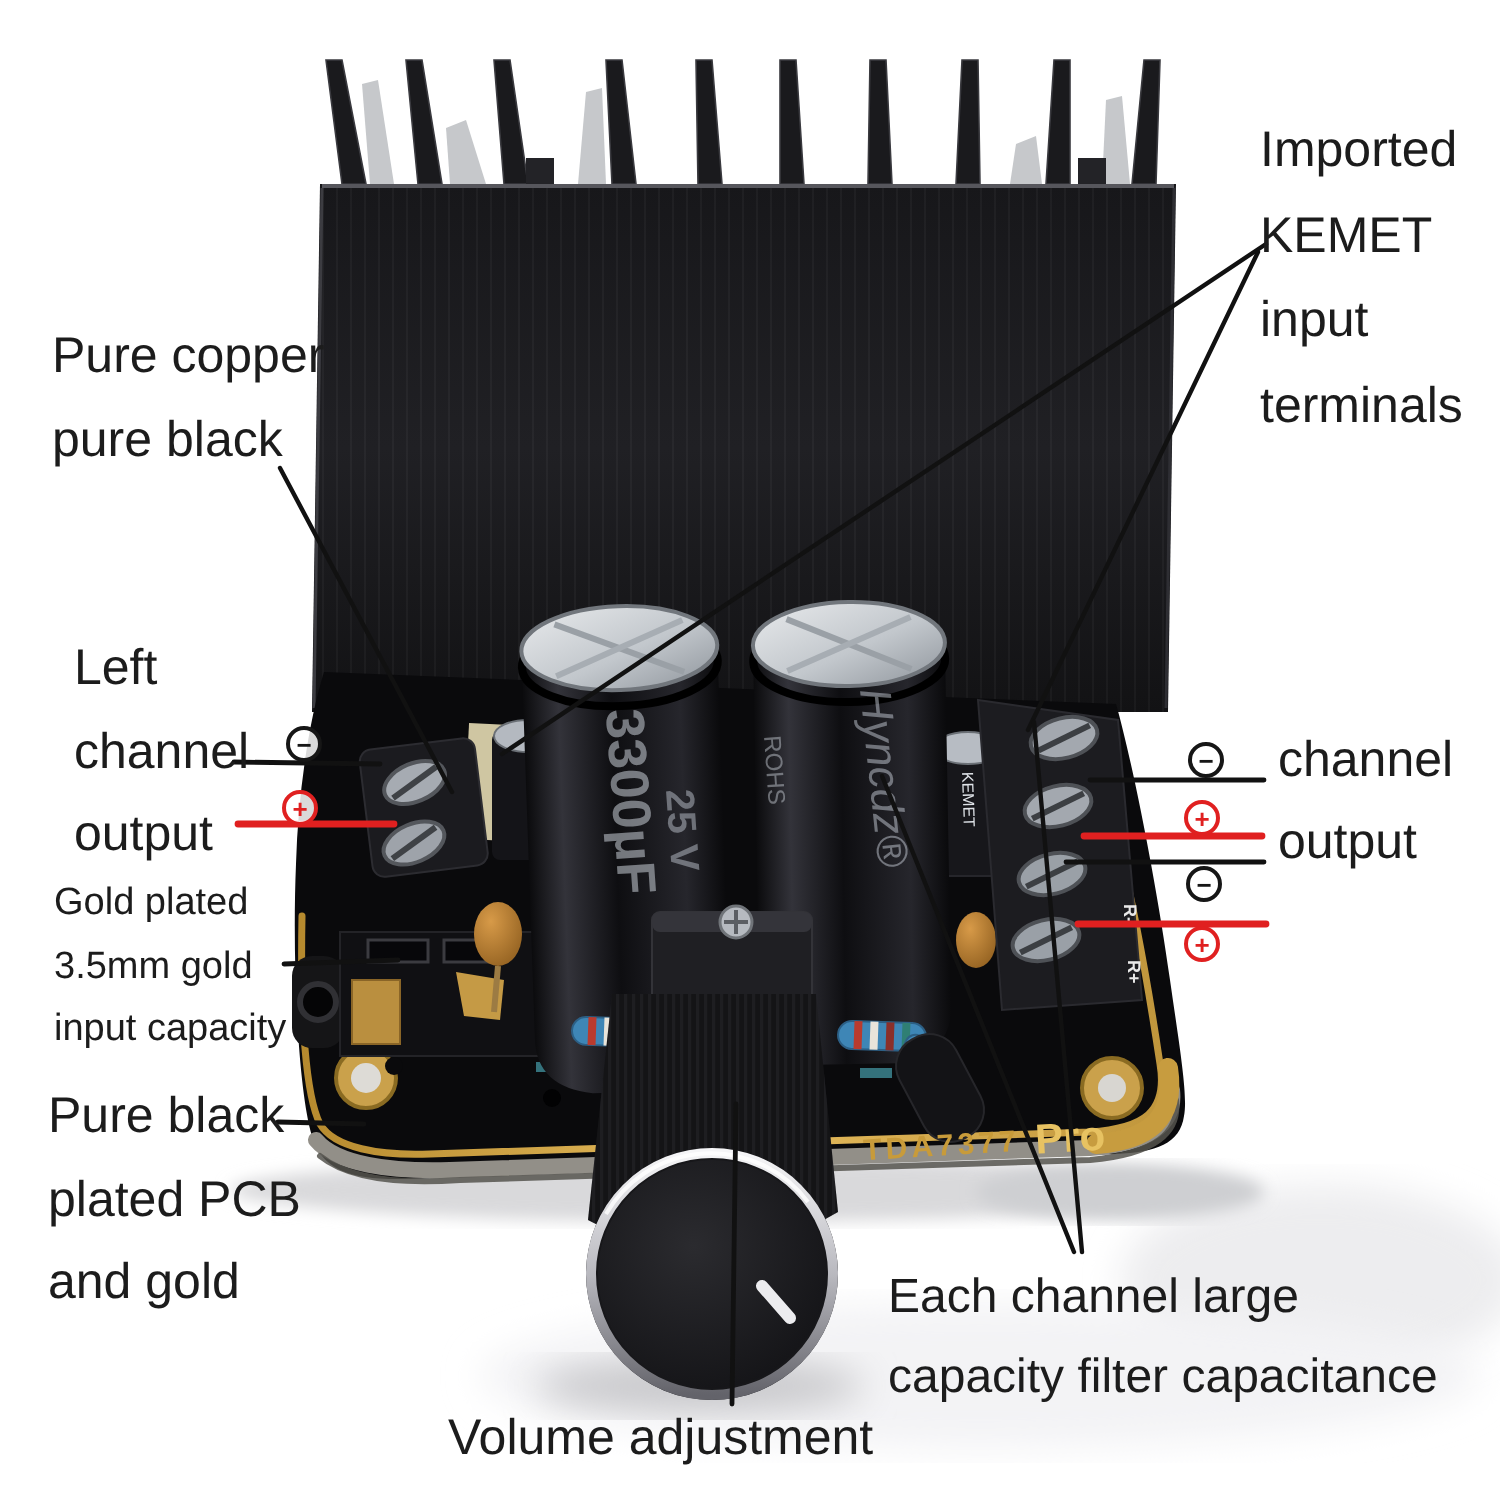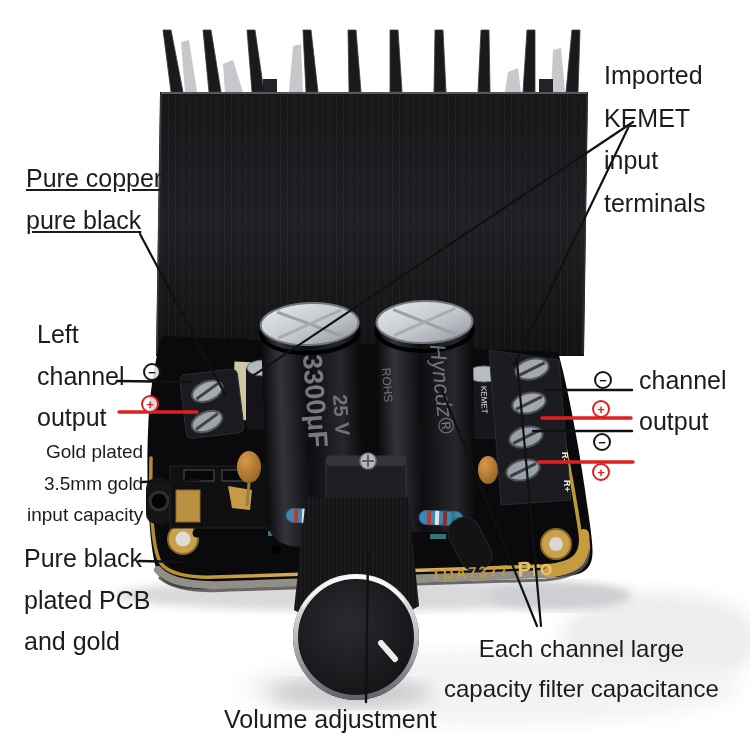--- a/index.html
+++ b/index.html
@@ -1,21 +1,21 @@
 <!DOCTYPE html>
 <html><head>
 <meta charset="utf-8">
 <style>
   html,body{margin:0;padding:0;background:#fff;}
   .stage{position:relative;width:750px;height:750px;background:#ffffff;overflow:hidden;
          font-family:"Liberation Sans",sans-serif;}
   .stage svg{position:absolute;left:0;top:0;}
   .annot{position:absolute;color:#1c1c1c;font-size:25px;line-height:42px;white-space:nowrap;z-index:3;}
-  .annot.small{font-size:19px;line-height:31.5px;text-align:right;}
-  .annot.filter{font-size:24px;line-height:40px;text-align:center;}
+  .annot.small{font-size:19px;line-height:31.5px;}
+  .annot.filter{font-size:24px;line-height:40px;}
   .annot.single{line-height:26px;}
   .sym{position:absolute;width:18px;height:18px;border:2px solid #161616;border-radius:50%;
        display:flex;align-items:center;justify-content:center;font-size:13px;font-weight:700;
        color:#161616;box-sizing:border-box;line-height:1;z-index:4;background:rgba(255,255,255,.85);}
   .sym.red{border-color:#e02020;color:#e02020;}
 </style>
 </head>
 <body>
 
 <div class="stage">
@@ -277,26 +277,26 @@
     <line x1="142" y1="482" x2="199" y2="480" stroke="#111" stroke-width="2.4"></line>
     <line x1="139" y1="561" x2="182" y2="562" stroke="#111" stroke-width="2.4"></line>
     <line x1="368" y1="552" x2="366" y2="702" stroke="#111" stroke-width="2.4"></line>
     <line x1="545" y1="390" x2="632" y2="390" stroke="#111" stroke-width="2.4"></line>
     <line x1="542" y1="418" x2="631" y2="418" stroke="#e02020" stroke-width="3.4"></line>
     <line x1="533" y1="431" x2="632" y2="431" stroke="#111" stroke-width="2.4"></line>
     <line x1="539" y1="462" x2="633" y2="462" stroke="#e02020" stroke-width="3.4"></line>
   </g>
 </svg>
 
-<div class="annot" style="left:26px;top:157px;text-decoration:underline;">
+<div class="annot" style="left:26px;top:157px;">
   <div>Pure copper</div>
   <div>pure black</div>
 </div>
 
-<div class="annot" style="left:604px;top:54px;line-height:42.5px;">
+<div class="annot" style="left:630px;top:54px;line-height:42.5px;">
   <div>Imported</div>
   <div>KEMET</div>
   <div>input</div>
   <div>terminals</div>
 </div>
 
 <div class="annot" style="left:37px;top:314px;line-height:41.5px;">
   <div>Left</div>
   <div>channel</div>
   <div>output</div>

